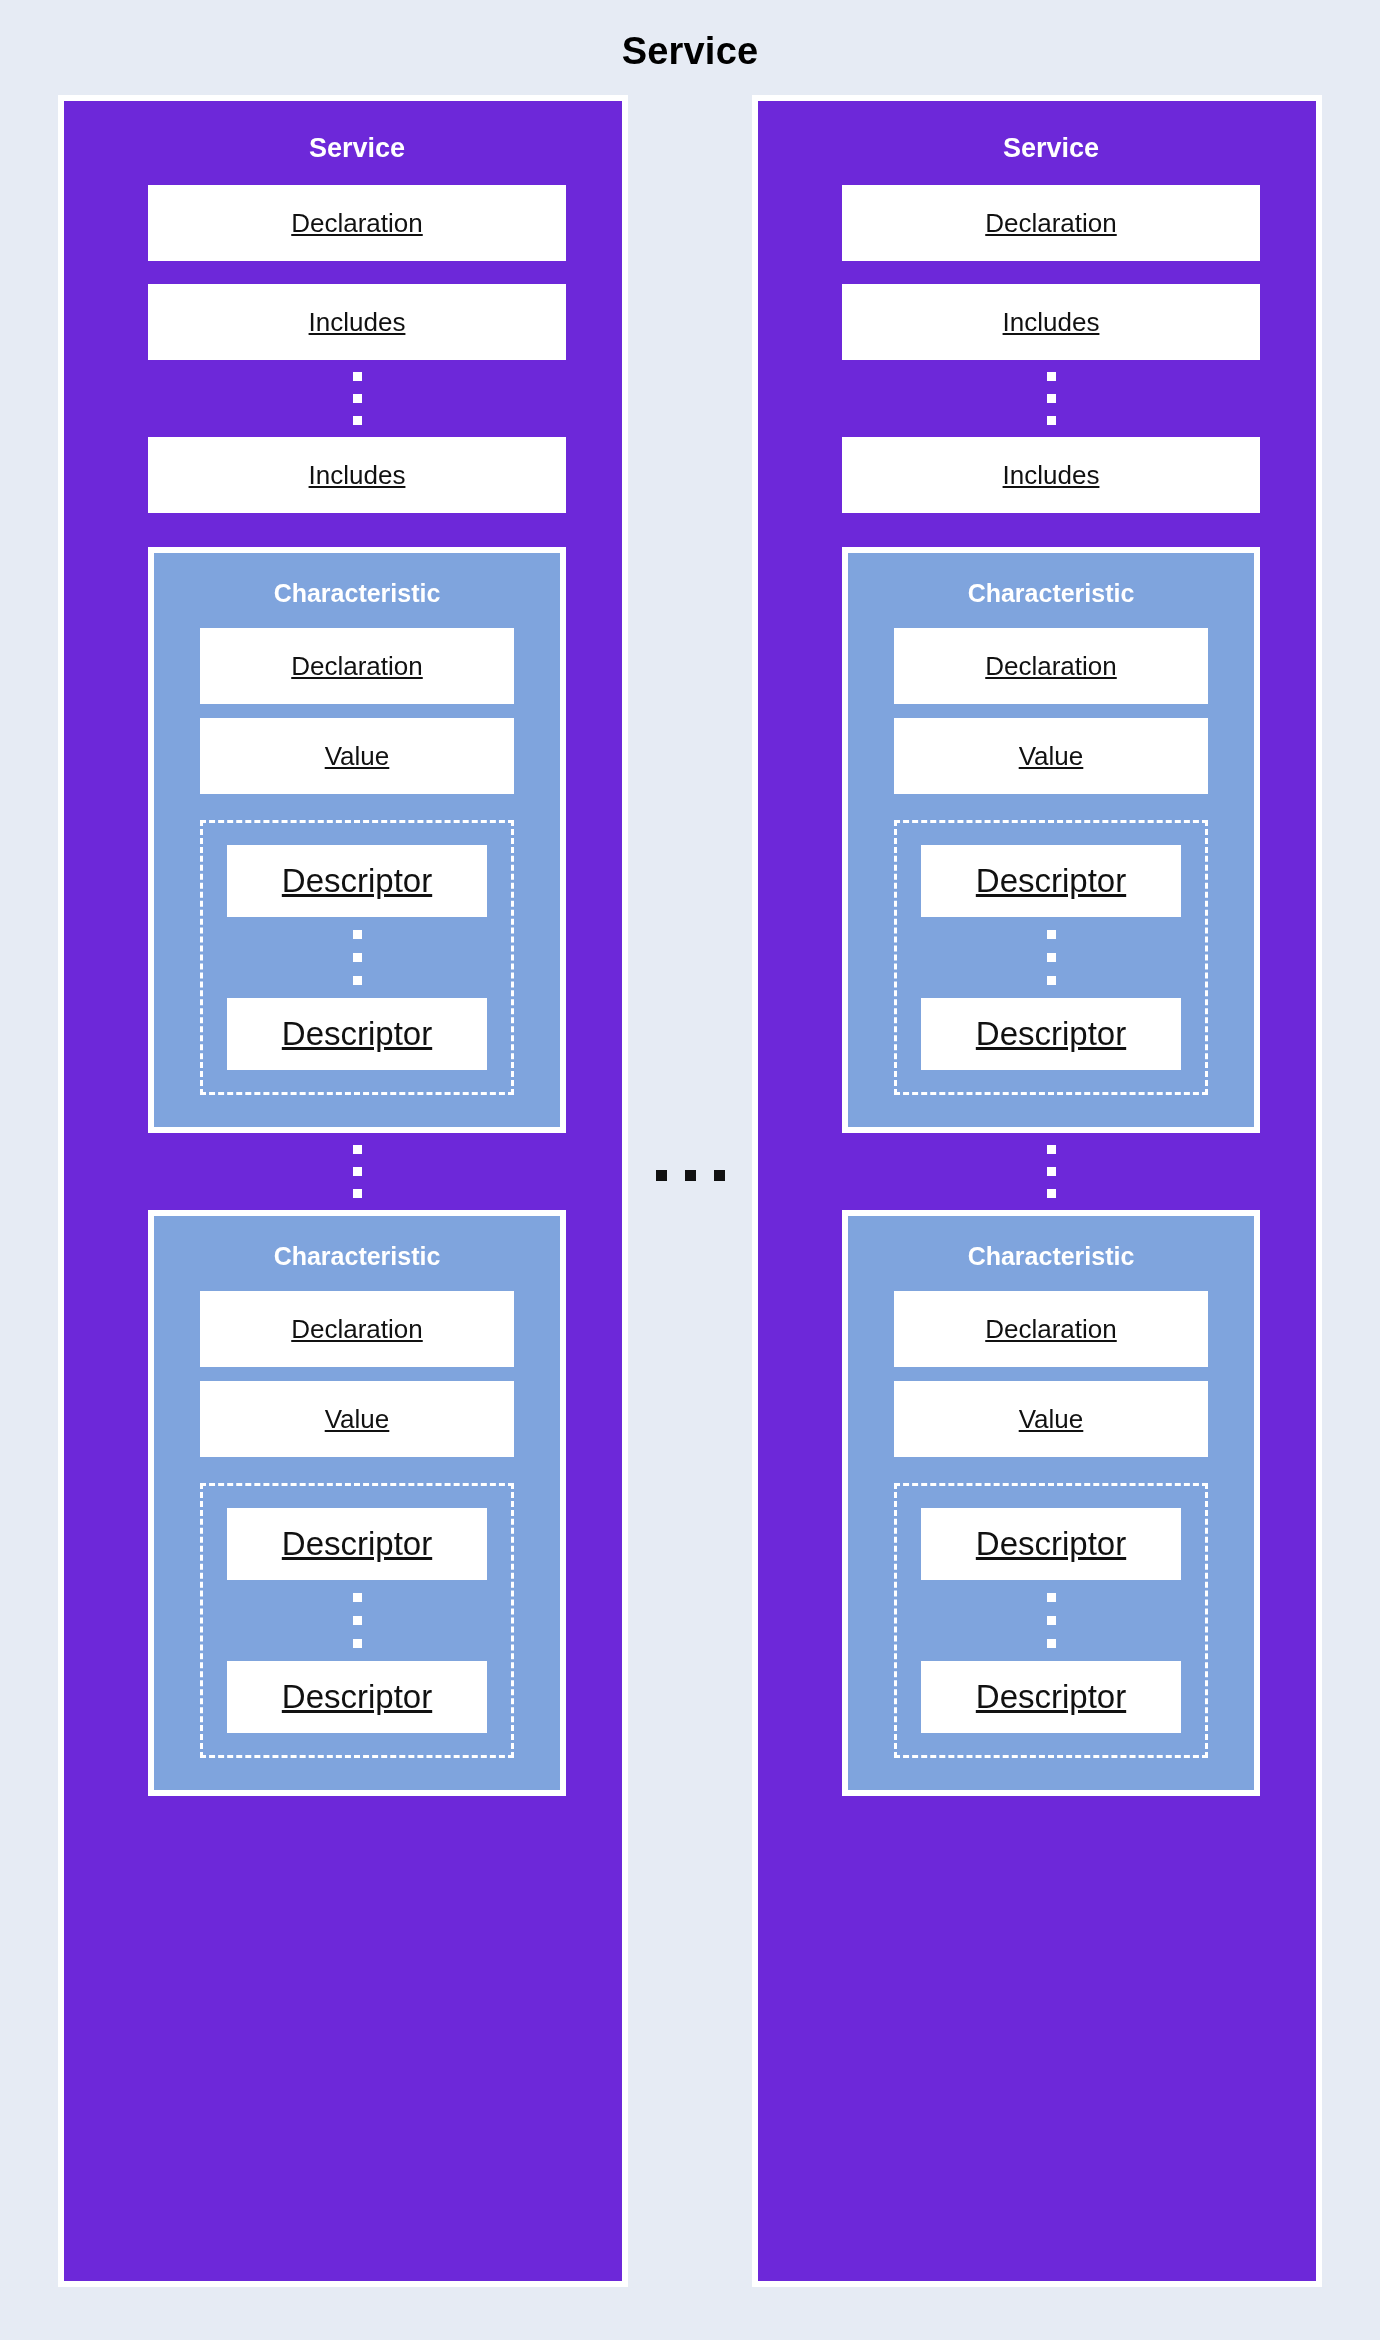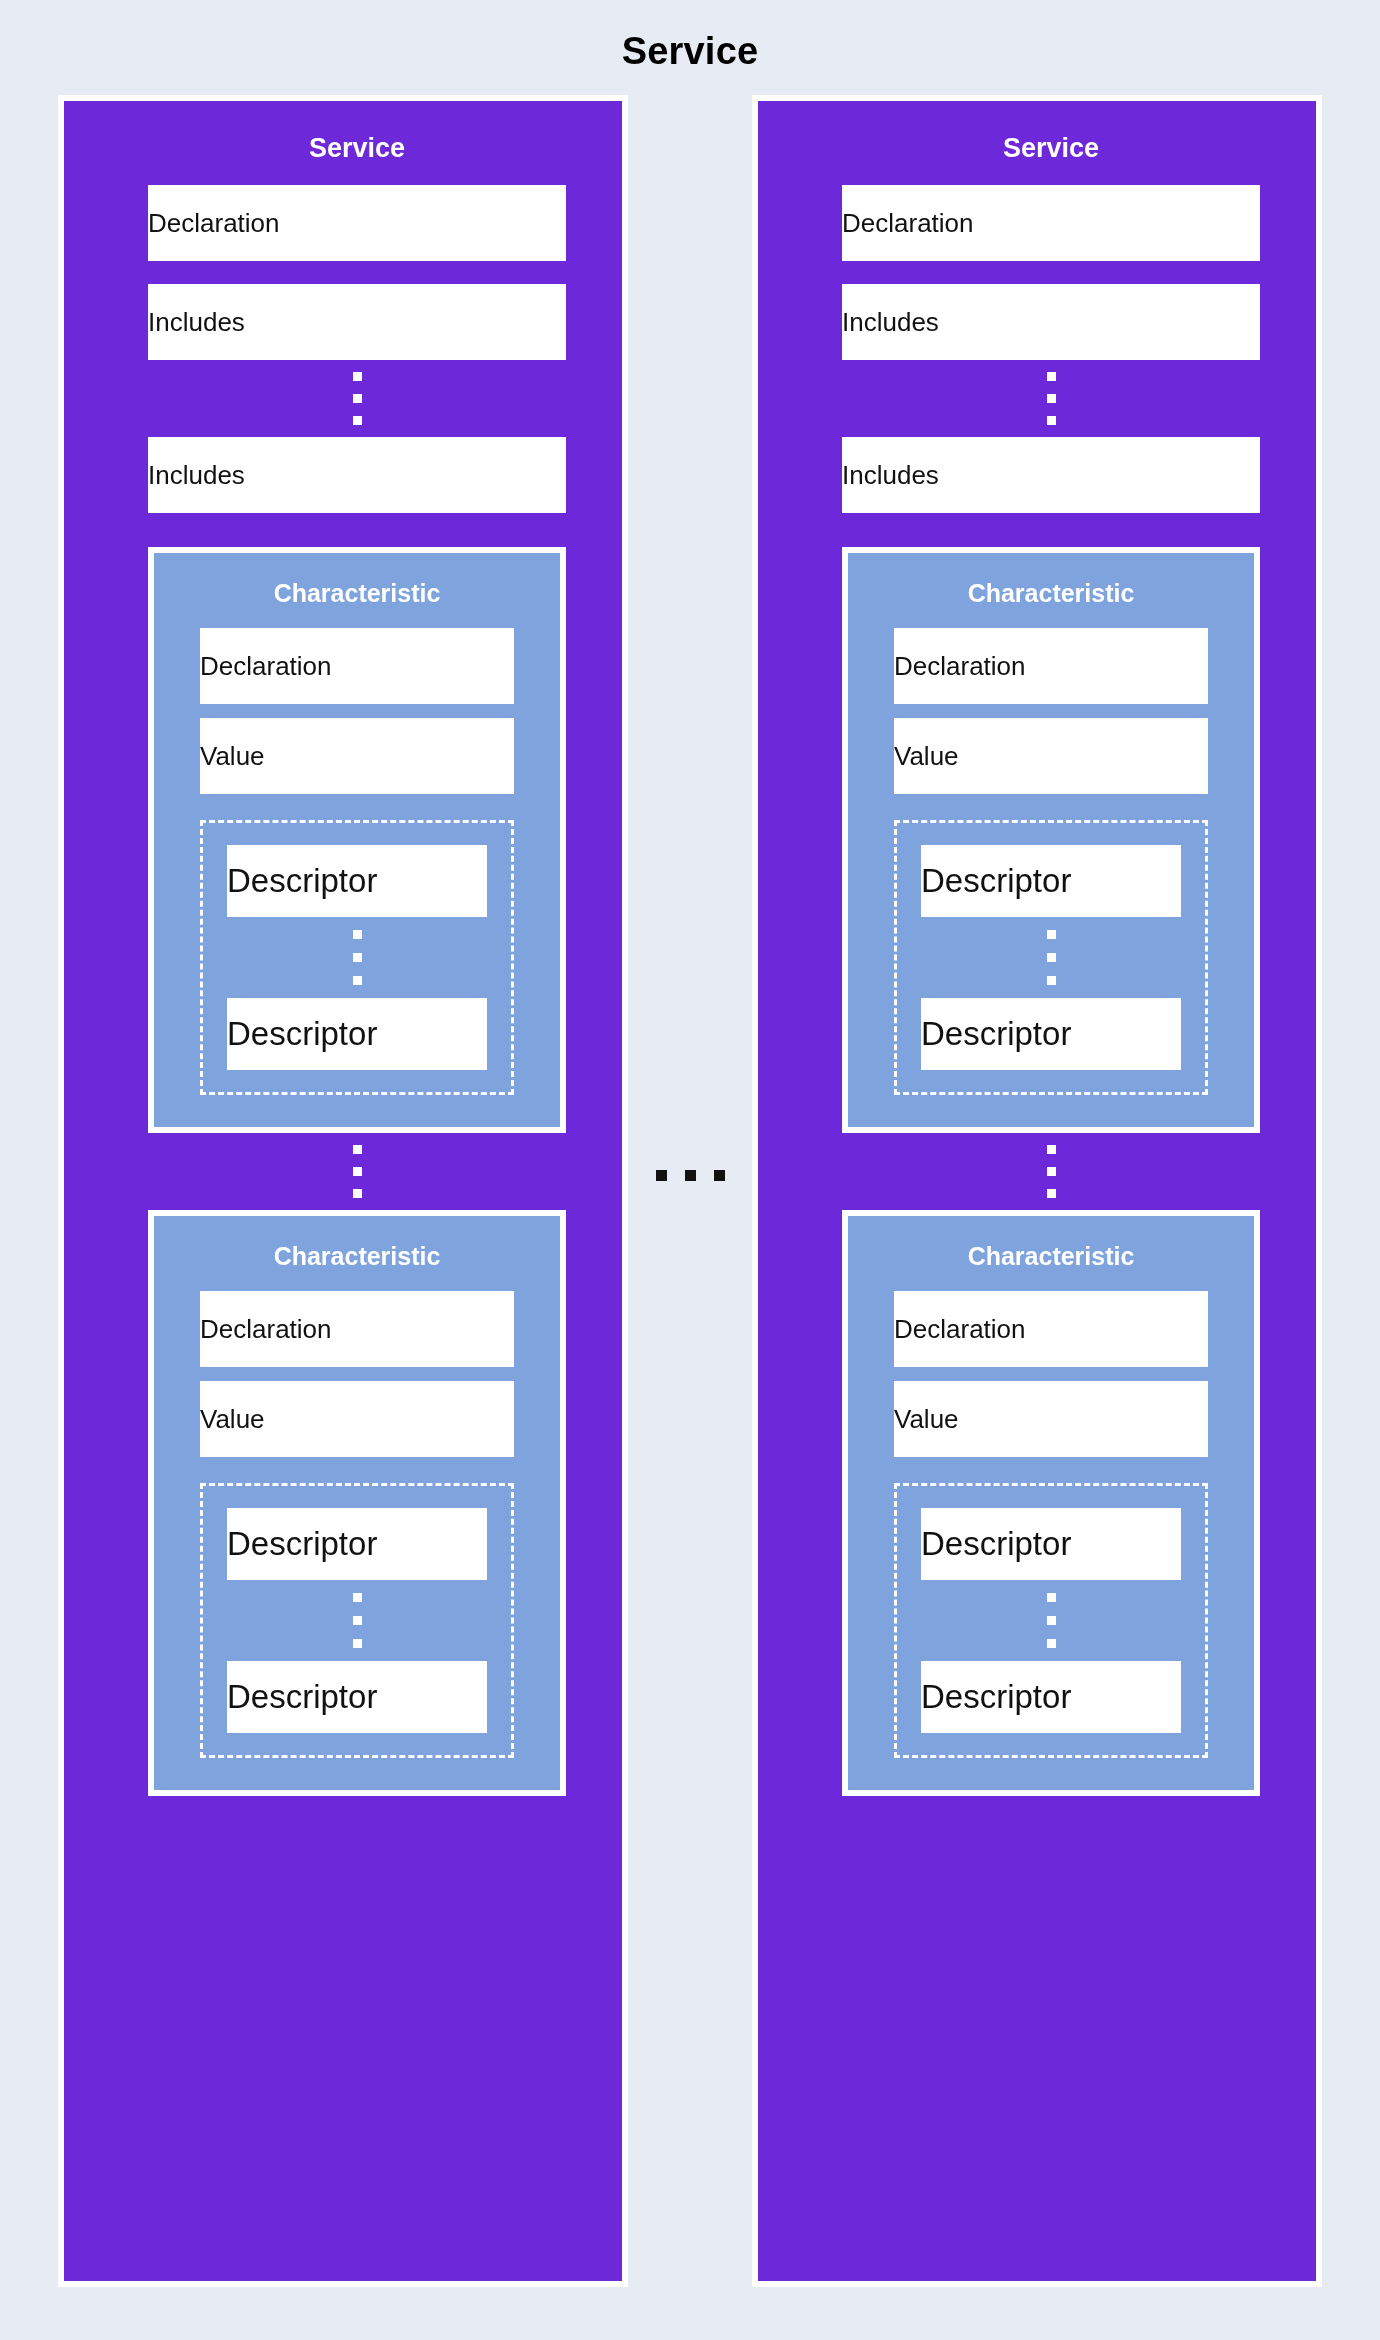--- a/index.html
+++ b/index.html
@@ -62,24 +62,25 @@
     line-height: 1;
   }
 
   .service-panel > .panel-title { font-size: 27px; }
 
   
   .leaf-box {
     background: #ffffff;
     color: #111111;
     font-size: 26px;
-    text-align: left;
+    text-align: center;
     height: 76px;
     line-height: 76px;
     width: 100%;
+    text-decoration: underline;
   }
 
   .gap-16 { height: 23px; }
   .gap-10 { height: 14px; }
 
   
   .v-ellipsis {
     display: flex;
     flex-direction: column;
     align-items: center;

